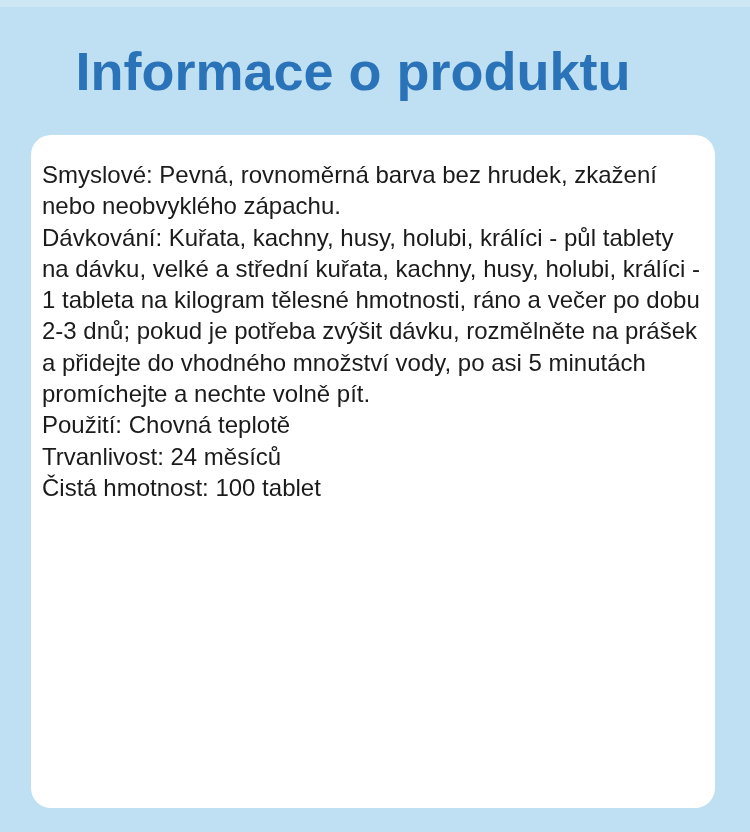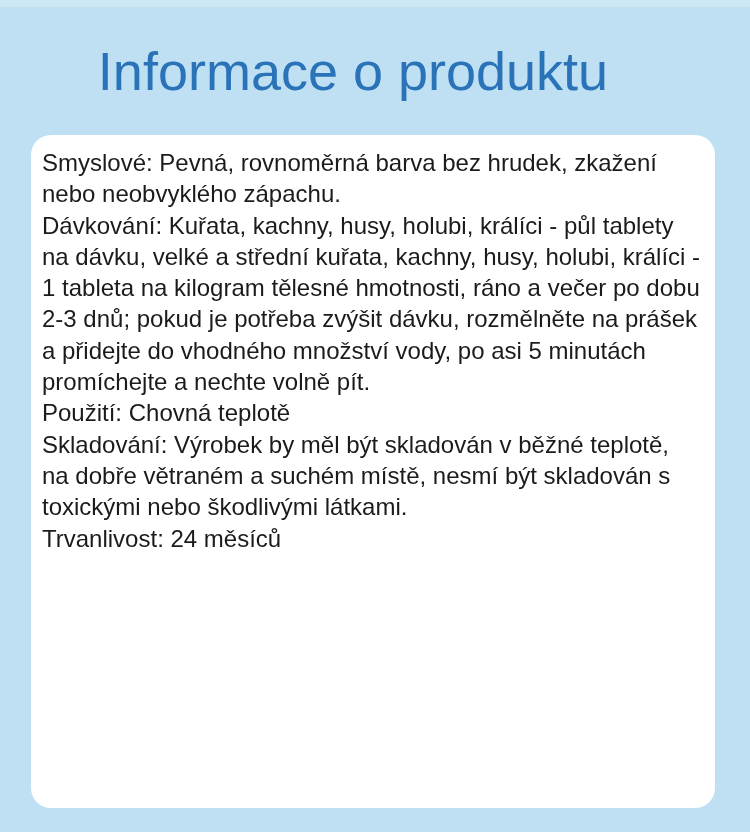--- a/index.html
+++ b/index.html
@@ -22,37 +22,37 @@
     background: #cde7f5;
   }
   .title {
     position: absolute;
     top: 44px;
     left: 0;
     width: 706px;
     text-align: center;
     font-size: 54px;
     line-height: 54px;
-    font-weight: 400;
+    font-weight: 700;
     color: #2a73b9;
     letter-spacing: 0px;
     white-space: nowrap;
   }
   .card {
     position: absolute;
     left: 31px;
     top: 135px;
     width: 684px;
     height: 673px;
     background: #ffffff;
     border-radius: 20px;
     box-sizing: border-box;
   }
   .info {
-    padding: 12px 14px 0 11px;
+    padding: 24px 14px 0 11px;
     color: #1b1b1b;
     font-size: 24px;
     line-height: 31.3px;
   }
   .info p {
     margin: 0;
     padding: 0;
   }
 </style>
 </head>
@@ -60,16 +60,16 @@
 
 <div class="top-band"></div>
 
 <div class="title">Informace o produktu</div>
 
 <div class="card">
   <div class="info">
       <p class="para">Smyslové: Pevná, rovnoměrná barva bez hrudek, zkažení nebo neobvyklého zápachu.</p>
       <p class="para">Dávkování: Kuřata, kachny, husy, holubi, králíci - půl tablety na dávku, velké a střední kuřata, kachny, husy, holubi, králíci - 1 tableta na kilogram tělesné hmotnosti, ráno a večer po dobu 2-3 dnů; pokud je potřeba zvýšit dávku, rozmělněte na prášek a přidejte do vhodného množství vody, po asi 5 minutách promíchejte a nechte volně pít.</p>
       <p class="para">Použití: Chovná teplotě</p>
-      <p class="para">Skladování: Výrobek by měl být skladován v běžné teplotě, na dobře větraném a suchém místě, nesmí být skladován s toxickými nebo škodlivými látkami.</p>
       <p class="para">Trvanlivost: 24 měsíců</p>
+      <p class="para">Čistá hmotnost: 100 tablet</p>
     </div>
 </div>
 
 </body></html>

